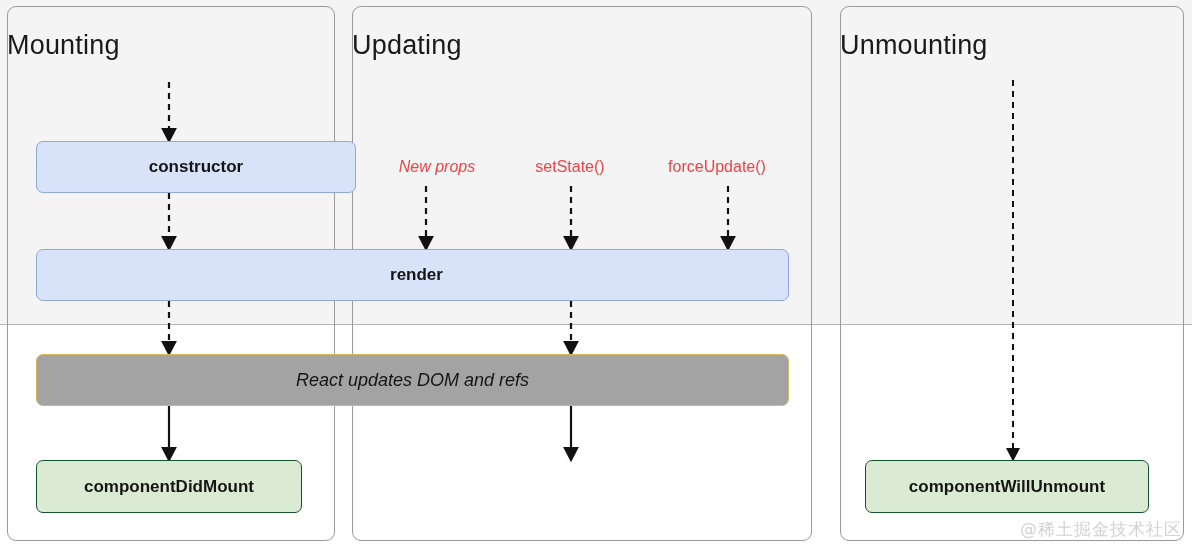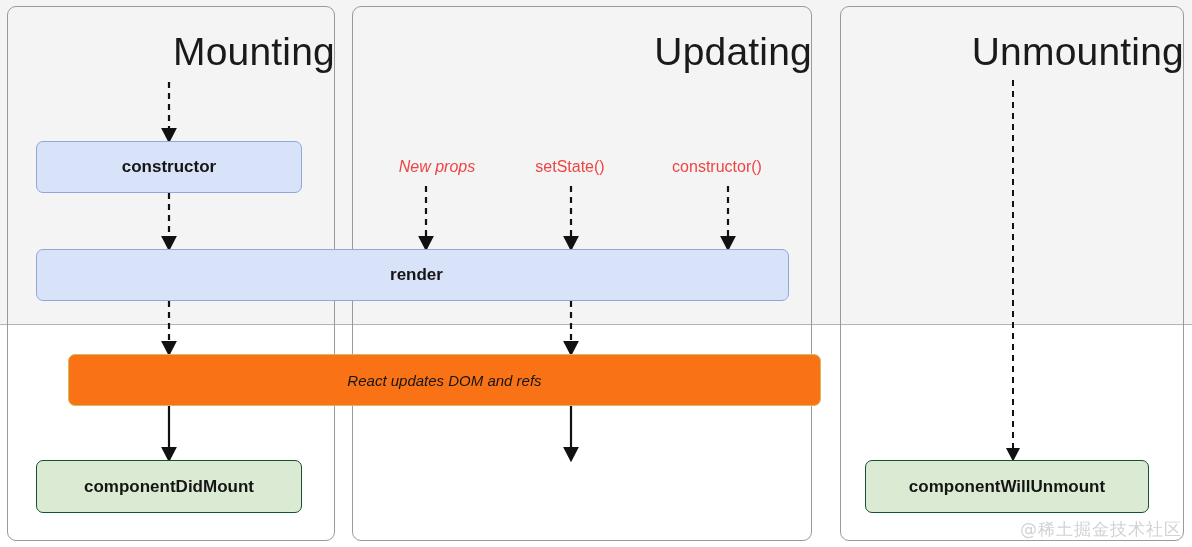--- a/index.html
+++ b/index.html
@@ -60,22 +60,22 @@
     box-sizing: border-box;
     background: #f4f4f4;
   }
   .tint-mounting   { left: 8px;   top: 7px; width: 326px; height: 318px; }
   .tint-updating   { left: 353px; top: 7px; width: 458px; height: 318px; }
   .tint-unmounting { left: 841px; top: 7px; width: 342px; height: 318px; }
 
   
   .phase-title {
     position: absolute;
-    text-align: right;
-    font-size: 39px;
+    text-align: left;
+    font-size: 27px;
     font-weight: 400;
     color: #1a1a1a;
     letter-spacing: 0.2px;
     white-space: nowrap;
   }
   .title-mounting   { left: 7px;   top: 30px; width: 328px; }
   .title-updating   { left: 352px; top: 30px; width: 460px; }
   .title-unmounting { left: 840px; top: 30px; width: 344px; }
 
   
@@ -95,25 +95,25 @@
     border-radius: 7px;
     display: flex;
     align-items: center;
     justify-content: center;
     font-size: 17px;
     font-weight: bold;
     color: #151515;
     white-space: nowrap;
   }
   .node-blue   { background: #d8e2f8; border: 1px solid #8ea8d8; }
-  .node-yellow { background: #f97316; border: 1px solid #d9b85f;
-                 font-style: italic; font-weight: normal; font-size: 15px; margin-left: 32px; }
+  .node-yellow { background: #a3a3a3; border: 1px solid #d9b85f;
+                 font-style: italic; font-weight: normal; font-size: 18px; }
   .node-green  { background: #dbead3; border: 1px solid #14532d; }
 
-  .node-constructor          { left: 36px;  top: 141px; width: 266px; height: 52px; }
+  .node-constructor          { left: 36px;  top: 141px; width: 320px; height: 52px; }
   .node-render               { left: 36px;  top: 249px; width: 753px; height: 52px; padding-left: 8px; }
   .node-react-updates        { left: 36px;  top: 354px; width: 753px; height: 52px; }
   .node-did-mount            { left: 36px;  top: 460px; width: 266px; height: 53px; }
   .node-did-update           { left: 380px; top: 460px; width: 404px; height: 53px; }
   .node-will-unmount         { left: 865px; top: 460px; width: 284px; height: 53px; }
 
   
   .conn { position: absolute; }
   .conn svg { display: block; overflow: visible; }
 
@@ -147,21 +147,21 @@
   <div class="column col-mounting"></div>
   <div class="column col-updating"></div>
   <div class="column col-unmounting"></div>
 
   <div class="phase-title title-mounting">Mounting</div>
   <div class="phase-title title-updating">Updating</div>
   <div class="phase-title title-unmounting">Unmounting</div>
 
   <div class="trigger-label italic" style="left:367px; top:158px; width:140px;">New props</div>
   <div class="trigger-label" style="left:500px; top:158px; width:140px;">setState()</div>
-  <div class="trigger-label" style="left:647px; top:158px; width:140px;">constructor()</div>
+  <div class="trigger-label" style="left:647px; top:158px; width:140px;">forceUpdate()</div>
 
   <div class="conn" style="left:0; top:0;">
     <svg width="1192" height="547" viewBox="0 0 1192 547">
       <defs>
         <marker id="ah" markerWidth="9" markerHeight="9" refX="3.2" refY="4.2" orient="auto" markerUnits="strokeWidth">
           <path d="M0,0.6 L7,4.2 L0,7.8 z" fill="#111111"></path>
         </marker>
       </defs>
 
       <line x1="169" y1="82" x2="169" y2="135" stroke="#111111" stroke-width="2.2" stroke-dasharray="6,5" marker-end="url(#ah)"></line>

